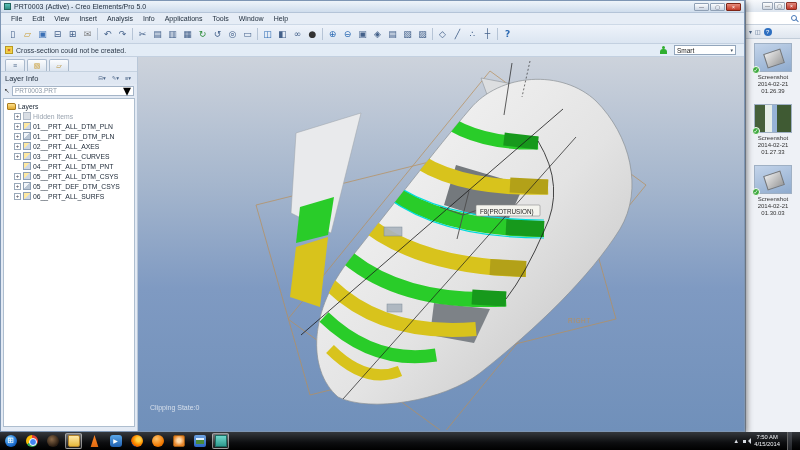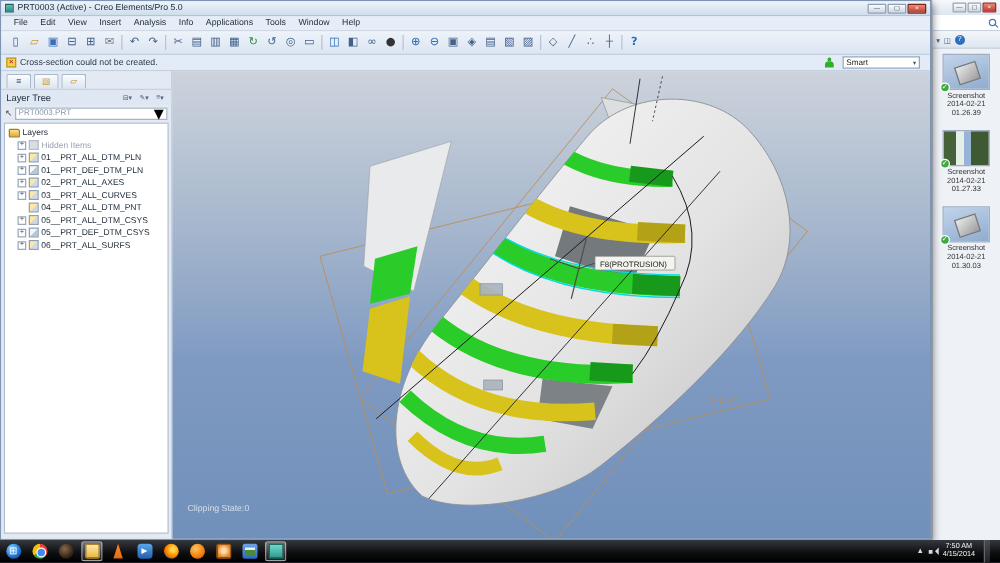--- a/index.html
+++ b/index.html
@@ -327,21 +327,21 @@
 
     <div class="main">
 
       <div class="panel" data-name="layer-tree-panel">
         <div class="tabstrip" data-name="panel-tabstrip">
           <span class="ptab t1" data-name="tab-model-tree">≡</span>
           <span class="ptab t2" data-name="tab-layer-tree">▧</span>
           <span class="ptab t3" data-name="tab-folder-browser">▱</span>
         </div>
         <div class="phead">
-          <span class="ptitle" data-name="panel-title">Layer Tree</span>
+          <span class="ptitle" data-name="panel-title">Layer Info</span>
           <span class="mini-btn" data-name="show-dropdown-button">
               <span>⊟</span>
               <span>▾</span>
             </span>
           <span class="mini-btn" data-name="settings-dropdown-button">
               <span>✎</span>
               <span>▾</span>
             </span>
           <span class="mini-btn" data-name="layer-dropdown-button">
               <span>≡</span>

